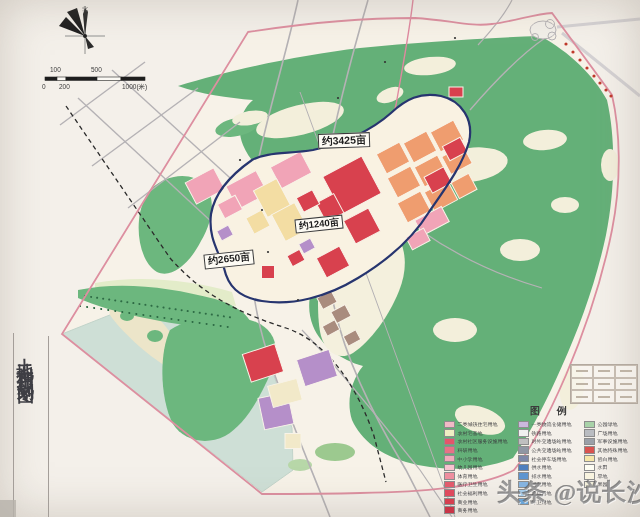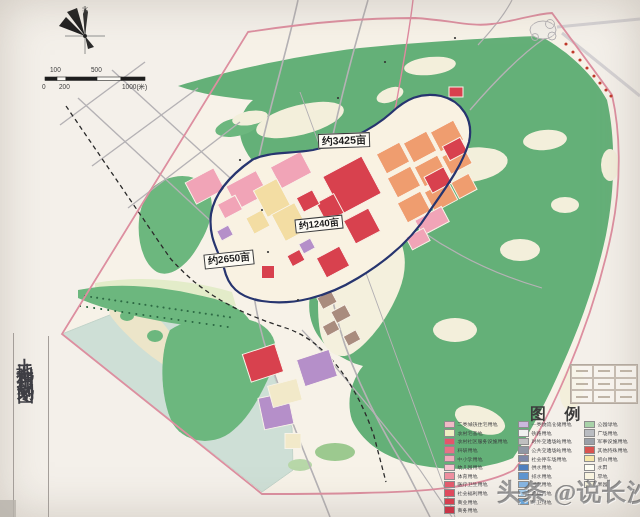--- a/index.html
+++ b/index.html
@@ -17,21 +17,21 @@
         font-family:"Liberation Serif",serif;font-size:17px;font-weight:700;
         letter-spacing:5px;color:#3e3e44;transform:rotate(-1.5deg);}
   .vline{position:absolute;width:1px;background:#a49e99;z-index:4;}
   #stamp-table{position:absolute;left:570px;top:364px;width:66px;height:38px;
         display:grid;grid-template-columns:1fr 1fr 1fr;grid-template-rows:1fr 1fr 1fr;
         border:1px solid #b3a99f;z-index:6;background:rgba(250,247,241,.6);}
   #stamp-table .cell{position:relative;border:0.5px solid #c6bcb1;}
   #stamp-table .cell::after{content:"";position:absolute;left:18%;right:18%;
         top:42%;height:2px;background:#bfb4a6;}
   #legend{position:absolute;left:438px;top:402px;width:202px;height:115px;z-index:8;}
-  #legend-title{position:absolute;left:92px;top:2px;font-size:16px;font-weight:700;
+  #legend-title{position:absolute;left:92px;top:2px;font-size:10px;font-weight:700;
         letter-spacing:7px;color:#3c3c3c;white-space:nowrap;}
   .legend-col{position:absolute;top:18px;}
   .legend-row{display:flex;align-items:center;height:8.6px;}
   .chip{width:9px;height:5.5px;border:0.5px solid #8d8d8d;margin-right:2.5px;flex:none;}
   .legend-label{font-size:5px;color:#39393d;white-space:nowrap;letter-spacing:0;}
   #watermark{position:absolute;left:497px;top:476px;z-index:20;
         font-size:24px;font-weight:800;letter-spacing:1px;
         color:rgba(98,98,100,.58);white-space:nowrap;
         text-shadow:.6px .6px 0 rgba(255,255,255,.65),-.4px -.4px 0 rgba(70,70,70,.35);font-family:Liberation Serif, serif;}
   #compass-label{position:absolute;left:82px;top:5px;font-size:6px;color:#444;z-index:6;}

